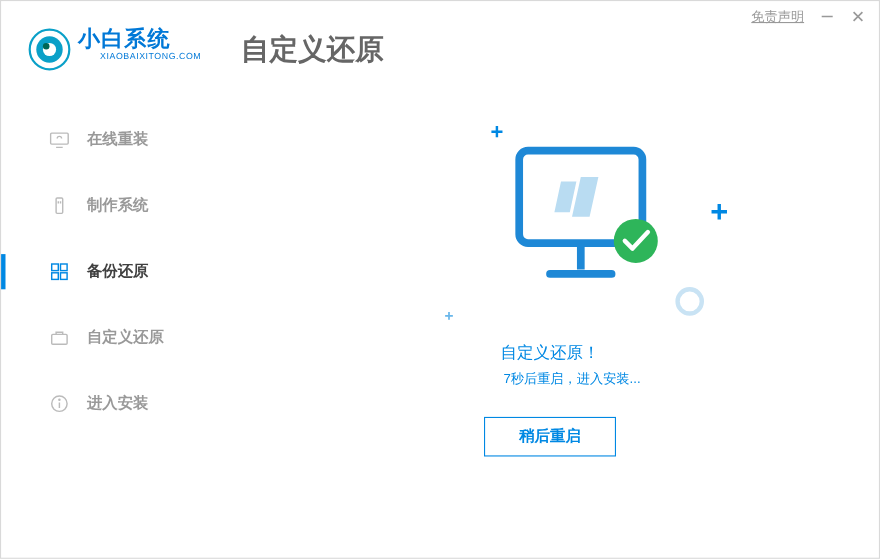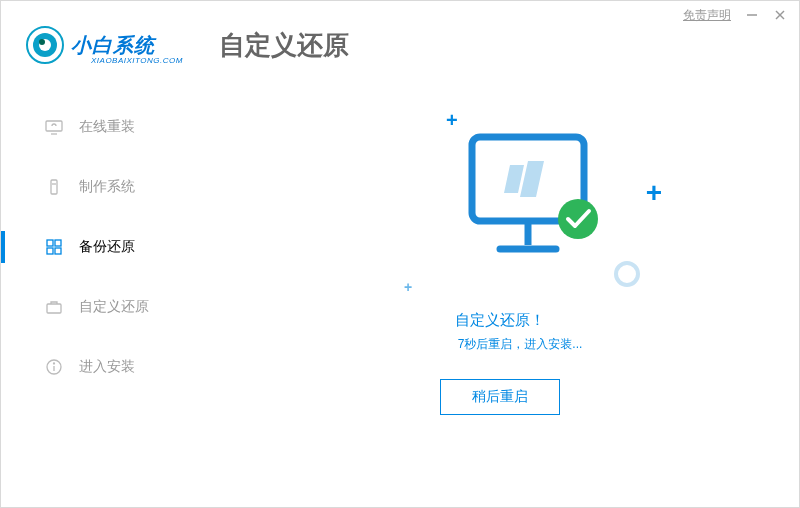--- a/index.html
+++ b/index.html
@@ -6,48 +6,48 @@
   body { width: 800px; height: 508px; background: #fff; border: 1px solid #d9d9d9; position: relative; overflow: hidden; }
 
   
   .titlebar { position: absolute; top: 0; right: 0; height: 28px; display: flex; align-items: center; gap: 14px; padding-right: 12px; }
   .titlebar a { font-size: 12px; color: #999; text-decoration: underline; cursor: pointer; }
   .tb-btn { width: 14px; height: 14px; display: flex; align-items: center; justify-content: center; color: #888; cursor: pointer; }
   .tb-btn svg { width: 12px; height: 12px; stroke: #999; stroke-width: 1.5; fill: none; }
 
   
   .header { position: absolute; left: 0; top: 14px; display: flex; align-items: center; height: 60px; }
-  .logo-box { display: flex; align-items: flex-end; padding-left: 24px; font-style: italic; }
+  .logo-box { display: flex; align-items: flex-start; padding-left: 24px; }
   .logo-icon { width: 40px; height: 40px; }
   .logo-text { display: flex; flex-direction: column; margin-left: 6px; }
   .brand { font-size: 20px; font-weight: bold; color: #0078d7; letter-spacing: 1px; line-height: 1.1; }
   .brand-url { font-size: 8px; color: #0078d7; letter-spacing: 0.5px; margin-left: 20px; }
   .page-title { font-size: 26px; color: #666; margin-left: 36px; font-weight: 700; }
 
   
-  .sidebar { position: absolute; left: 0; top: 96px; width: 200px; }
+  .sidebar { position: absolute; left: 0; top: 96px; width: 200px; font-weight: bold; }
   .side-item { height: 60px; display: flex; align-items: center; padding-left: 44px; cursor: pointer; color: #999; font-size: 14px; position: relative; }
-  .side-item.active { color: #000000; text-align: center; }
+  .side-item.active { color: #404040; text-align: center; }
   .side-item.active::before { content: ""; position: absolute; left: 0; top: 14px; bottom: 14px; width: 4px; background: #0088e3; }
   .side-icon { width: 18px; height: 18px; margin-right: 16px; display: flex; align-items: center; justify-content: center; }
   .side-icon svg { width: 18px; height: 18px; }
 
   
   .main { position: absolute; left: 200px; right: 0; top: 80px; bottom: 0; display: flex; flex-direction: column; align-items: center; }
   .illus { position: relative; width: 360px; height: 200px; margin-top: 18px; }
   .plus { position: absolute; color: #0088e3; font-weight: bold; }
   .plus.a { left: 126px; top: 10px; font-size: 20px; }
   .plus.b { right: 18px; top: 78px; font-size: 28px; }
   .plus.c { left: 84px; bottom: 4px; font-size: 14px; color: #6ab7ea; }
   .ring { position: absolute; right: 40px; bottom: 12px; width: 26px; height: 26px; border: 4px solid #c9e3f4; border-radius: 50%; }
   .monitor { position: absolute; left: 140px; top: 28px; }
   .status { margin-top: 12px; text-align: center; }
   .status-line1 { color: #0088e3; font-size: 15px; }
   .status-line2 { color: #0088e3; font-size: 12px; margin-top: 6px; margin-left: 40px; }
-  .btn-row { margin-top: 26px; display: flex; gap: 26px; }
+  .btn-row { margin-top: 26px; display: flex; gap: 26px; font-weight: bold; }
   .btn { width: 120px; height: 36px; display: flex; align-items: center; justify-content: center; font-size: 14px; cursor: pointer; }
   .btn.outline { border: 1px solid #0088e3; color: #0088e3; background: #fff; }
   .btn.solid { background: #0088e3; color: #fff; }
 </style>
 </head>
 <body>
 
 <div class="titlebar">
   <a>免责声明</a>
   <div class="tb-btn">

